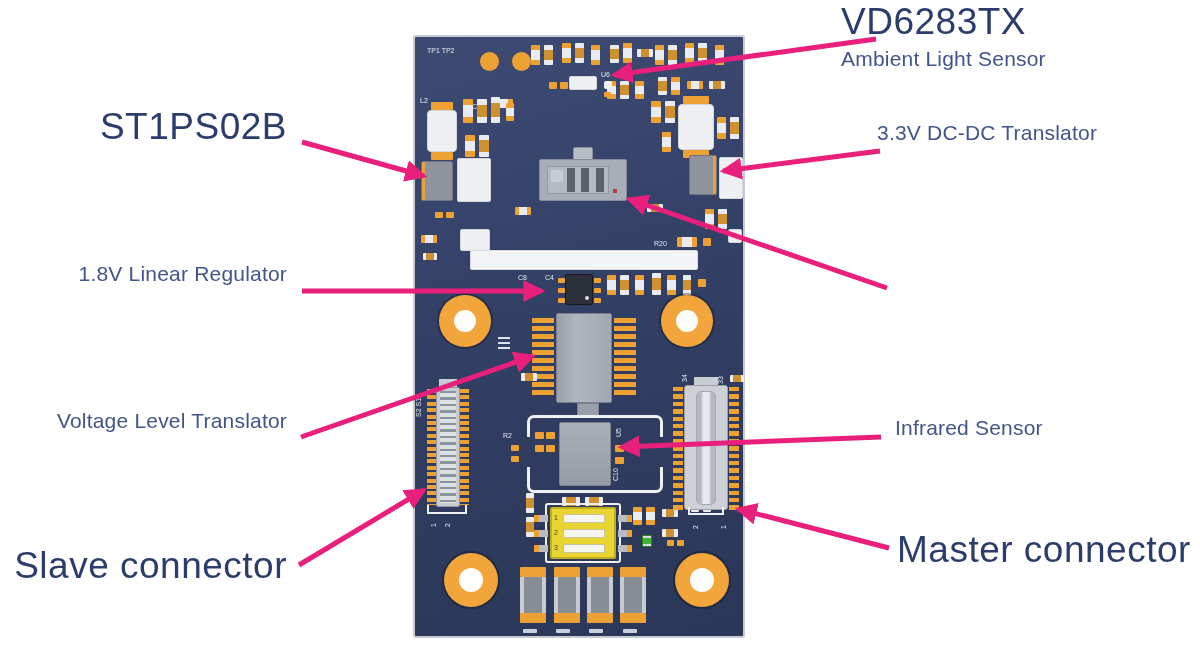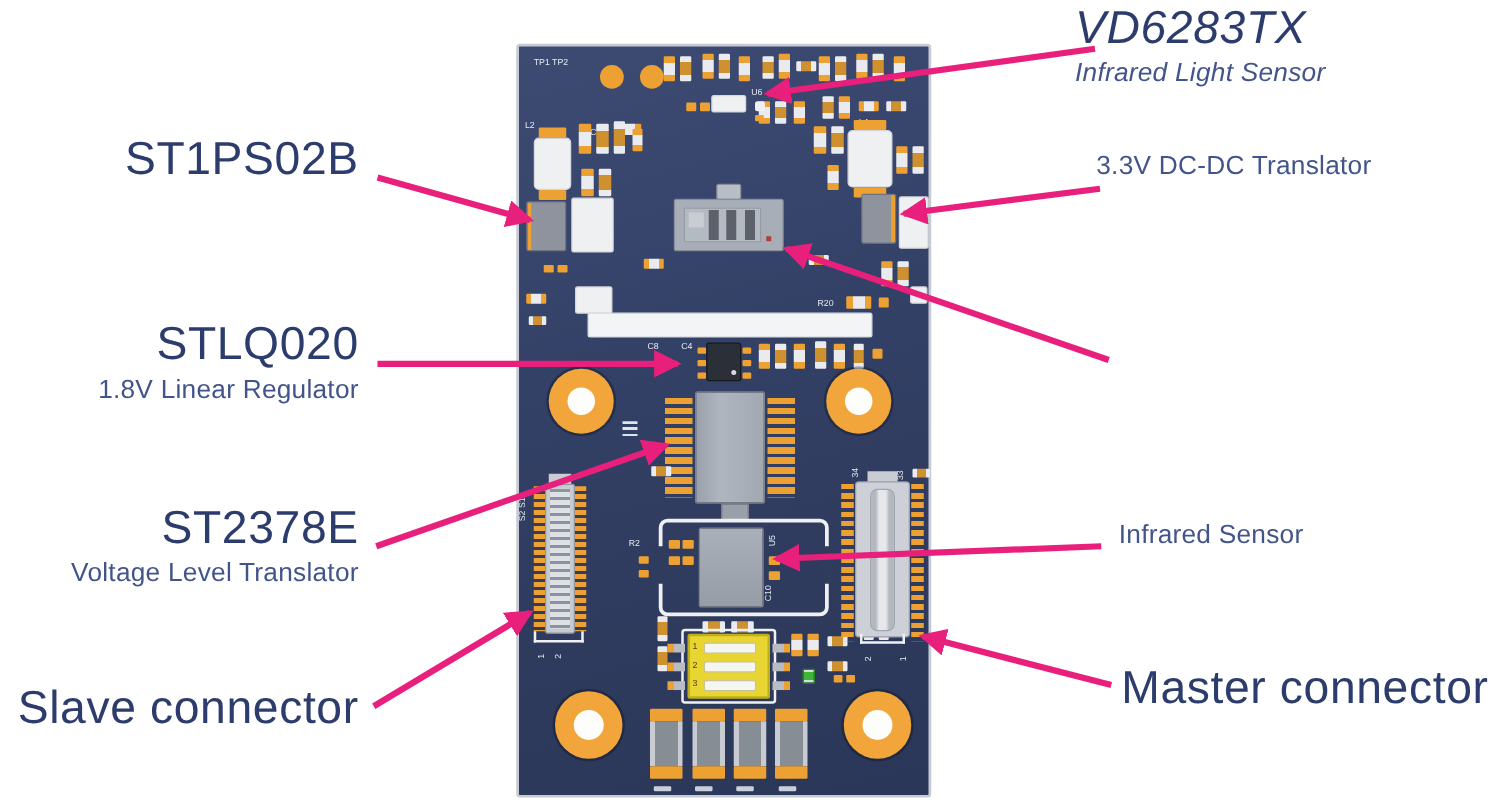--- a/index.html
+++ b/index.html
@@ -32,34 +32,32 @@
 </style>
 </head>
 <body>
 
 <div class="canvas">
 
   <div class="lbl left" style="top:108px;right:913px;">
     <div class="t">ST1PS02B</div>
   </div>
   <div class="lbl left" style="top:256px;right:913px;">
-    <div class="t">STLQ020</div>
     <div class="s">1.8V Linear Regulator</div>
   </div>
   <div class="lbl left" style="top:403px;right:913px;">
-    <div class="t">ST2378E</div>
     <div class="s">Voltage Level Translator</div>
   </div>
   <div class="lbl left" style="top:547px;right:913px;">
     <div class="t">Slave connector</div>
   </div>
 
-  <div class="lbl" style="top:3px;left:860px;font-style:italic;">
+  <div class="lbl" style="top:3px;left:841px;">
     <div class="t">VD6283TX</div>
-    <div class="s">Infrared Light Sensor</div>
+    <div class="s">Ambient Light Sensor</div>
   </div>
   <div class="lbl" style="top:115px;left:877px;">
     <div class="s">3.3V DC-DC Translator</div>
   </div>
   <div class="lbl" style="top:410px;left:895px;">
     <div class="s">Infrared Sensor</div>
   </div>
   <div class="lbl" style="top:531px;left:897px;">
     <div class="t">Master connector</div>
   </div>

